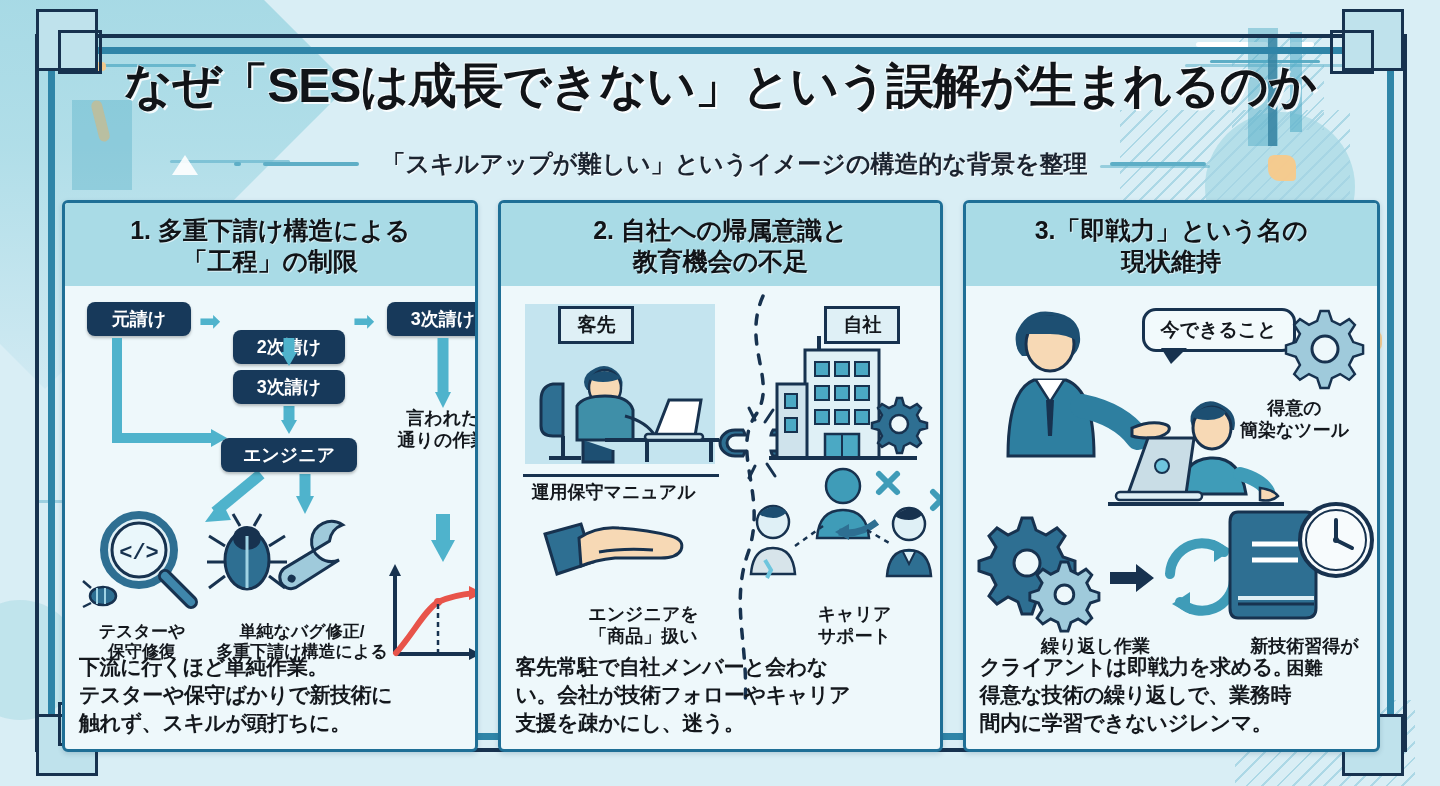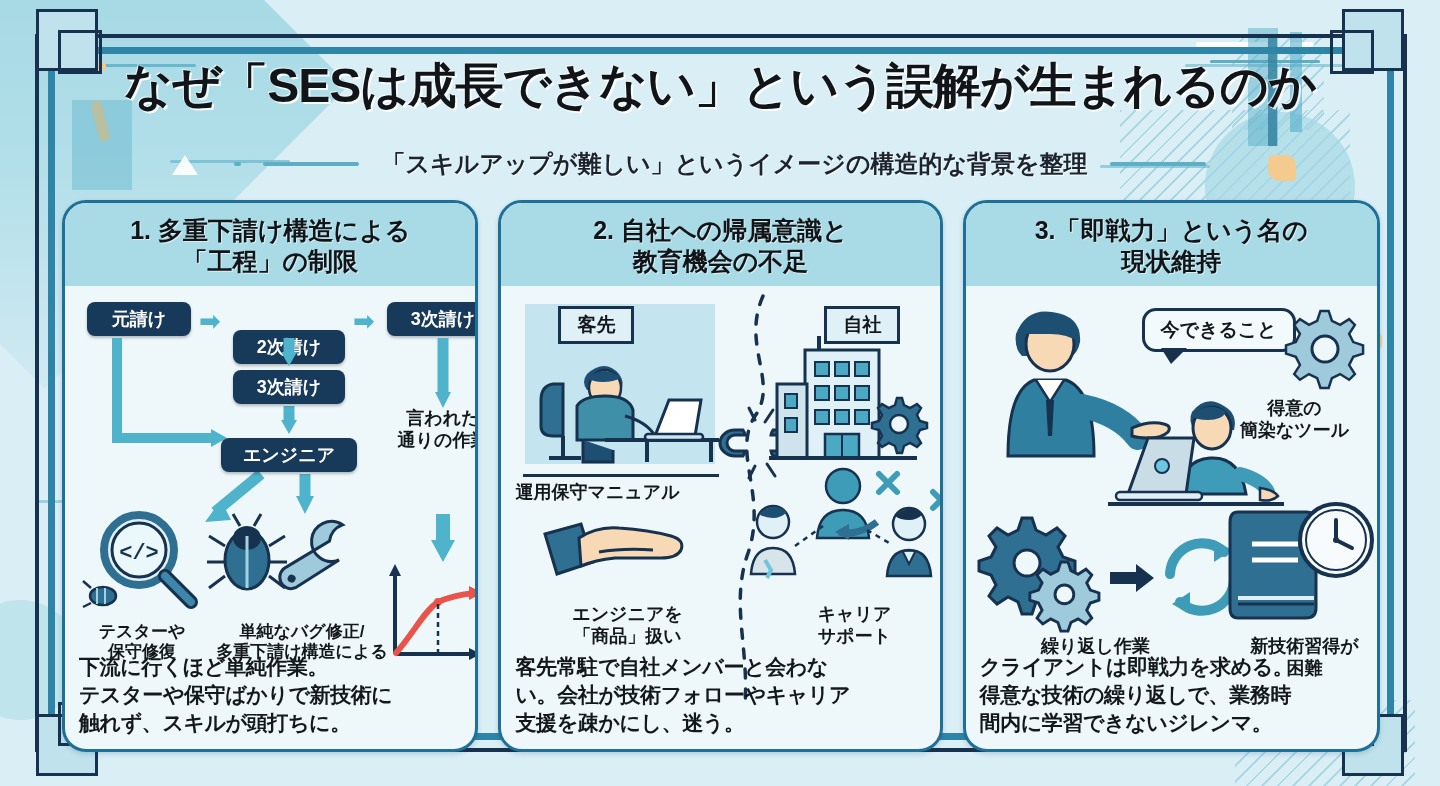--- a/index.html
+++ b/index.html
@@ -80,21 +80,21 @@
 
   
   #panels {
     position: absolute; left: 62px; top: 200px;
     width: 1318px; height: 552px;
     display: flex; gap: 20px;
   }
   .panel {
     position: relative;
     border: 3px solid #1f6f96;
-    border-radius: 24px;
+    border-radius: 6px;
     background: #eef8fb;
     overflow: hidden;
     box-shadow: 0 2px 5px rgba(20,60,90,.18);
     display: flex; flex-direction: column;
   }
   .panel.p1 { width: 423px; }
   .panel.p2 { width: 451px; }
   .panel.p3 { width: 424px; }
 
   .panel-head {
@@ -144,21 +144,21 @@
   
   .tag-box {
     position: absolute;
     border: 3px solid #17324f;
     background: #dff0f6;
     font-size: 19px; font-weight: 800; color: #14181d;
     padding: 3px 16px; white-space: nowrap; margin-left: 33px;
   }
   .c2-cap {
     position: absolute; font-size: 18px; font-weight: 800; color: #14181d;
-    line-height: 1.22; text-align: center; white-space: nowrap;
+    line-height: 1.22; text-align: center; white-space: nowrap; margin-left: 16px;
   }
 
   
   .bubble {
     position: absolute;
     border: 3px solid #17324f;
     background: #f2fafc;
     border-radius: 14px;
     font-size: 19px; font-weight: 800; color: #14181d;
     padding: 6px 16px; white-space: nowrap;

